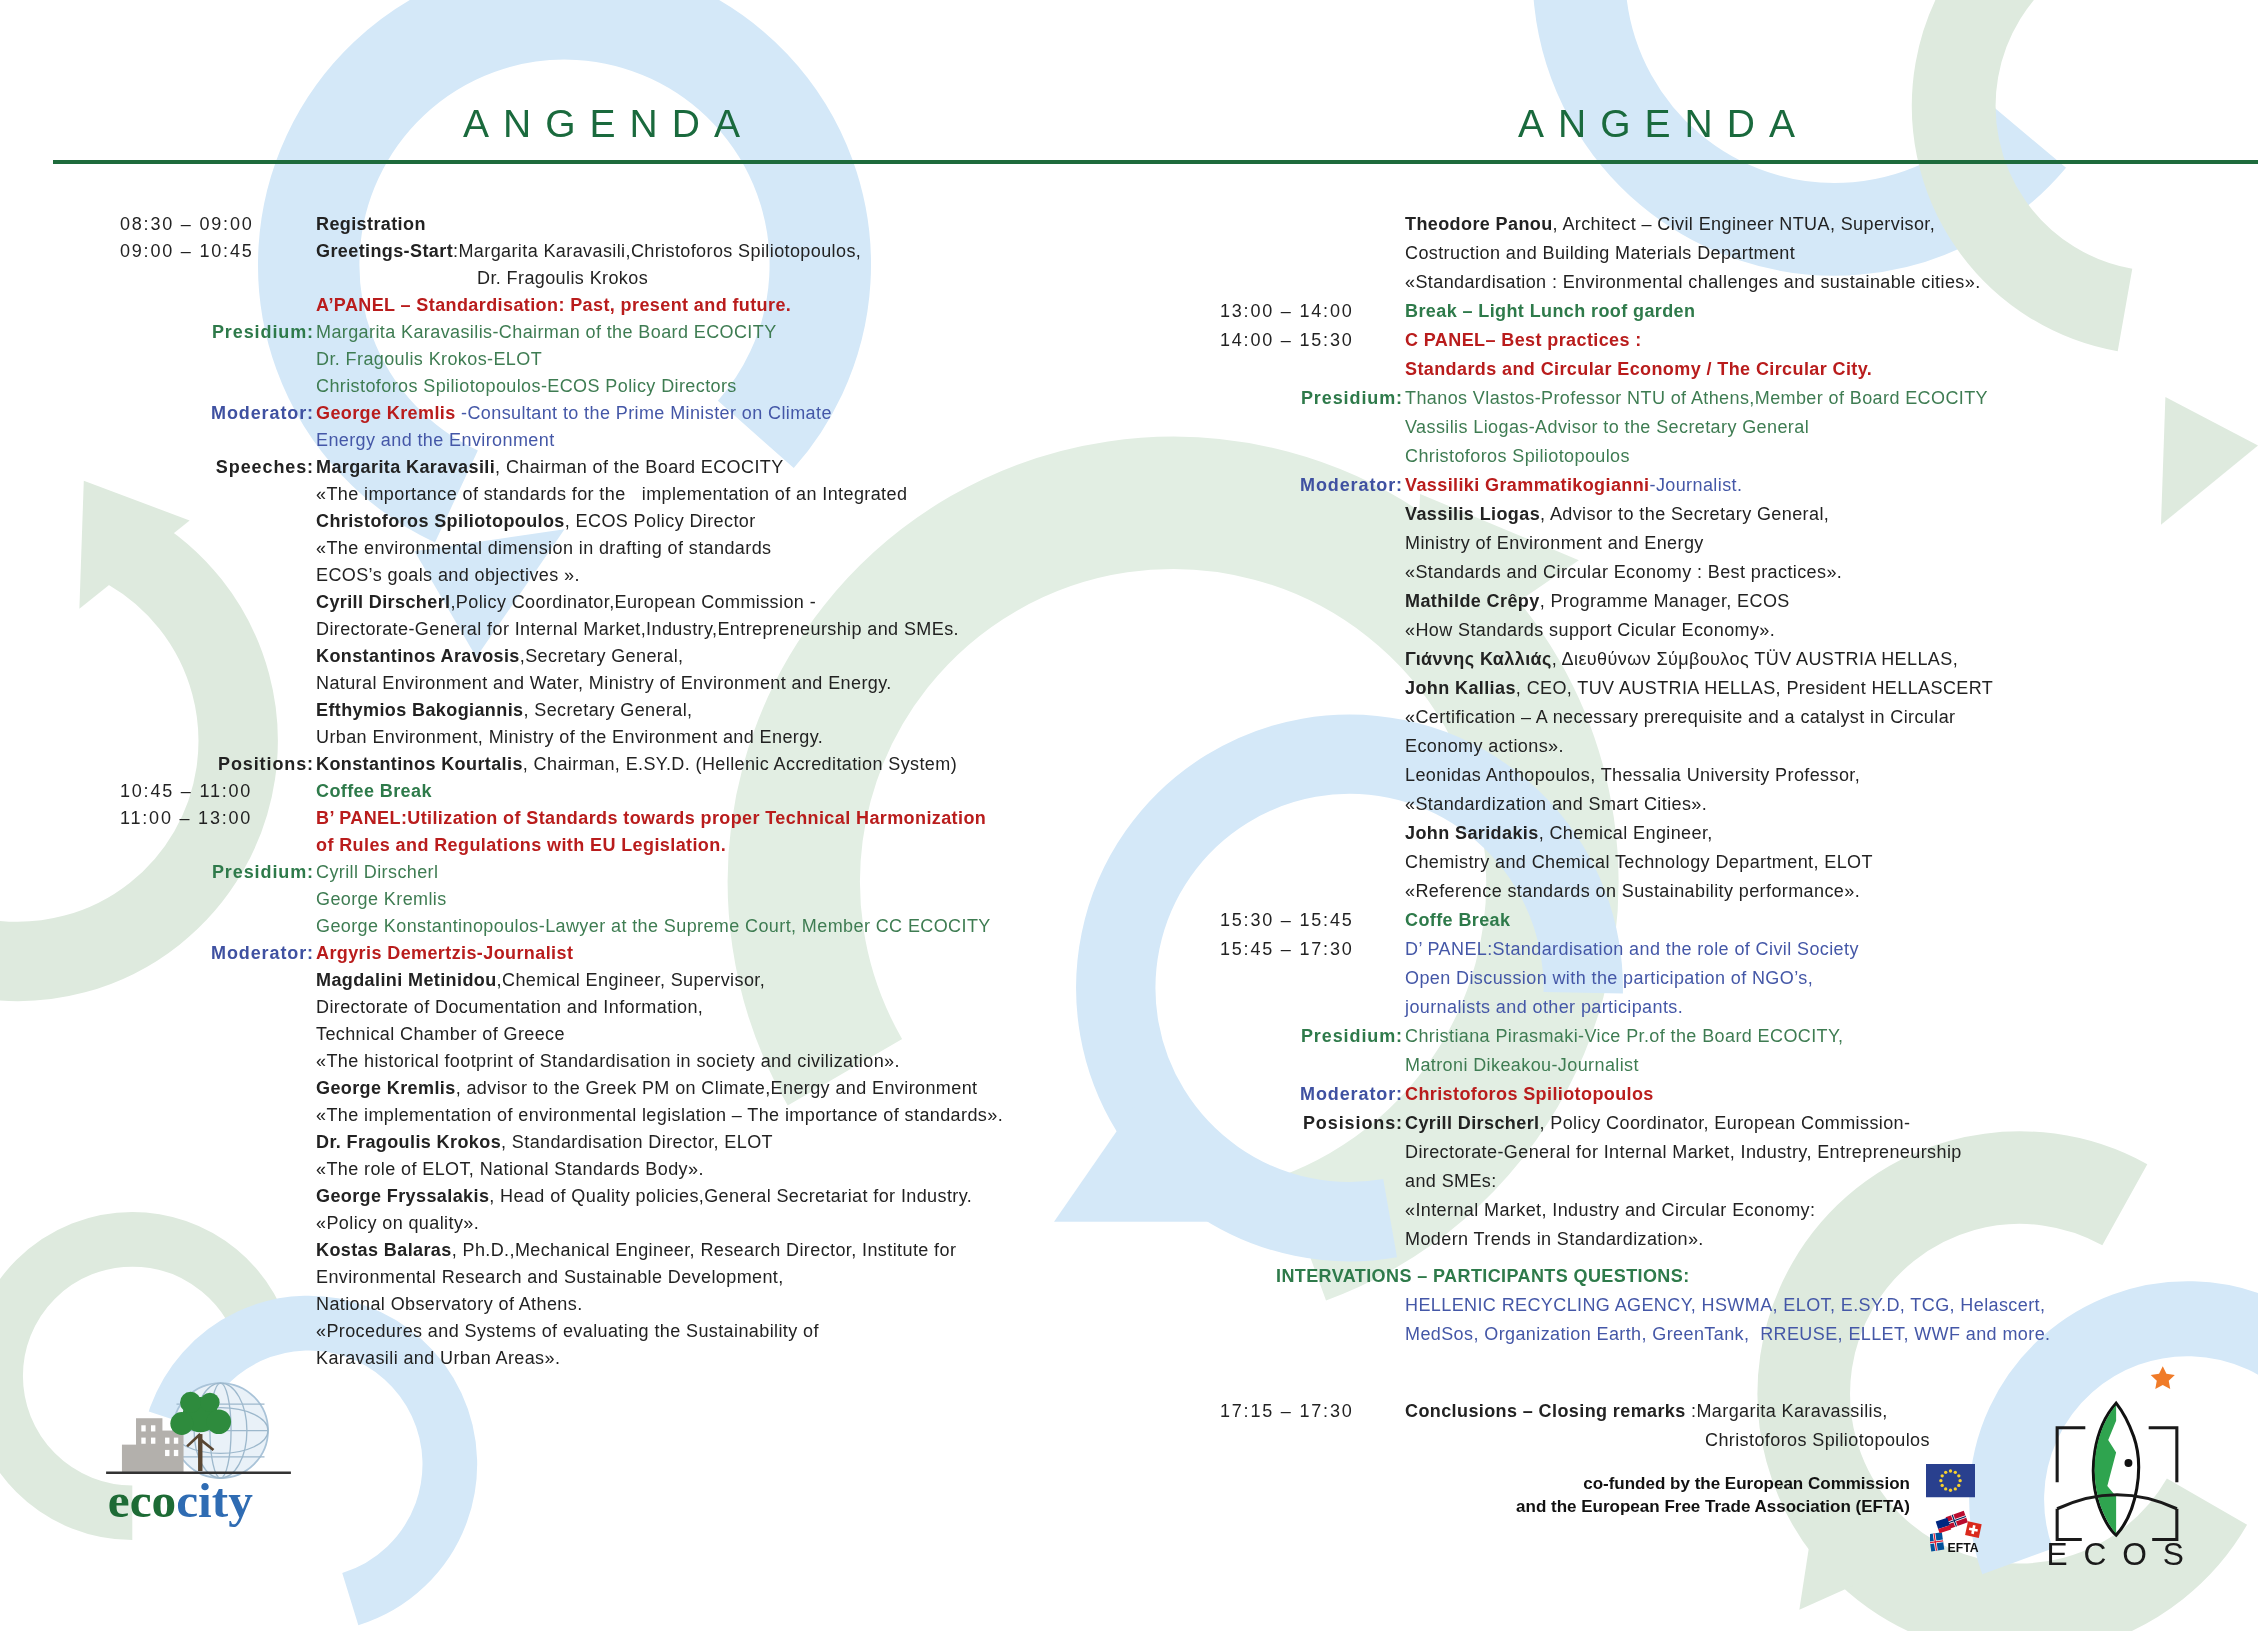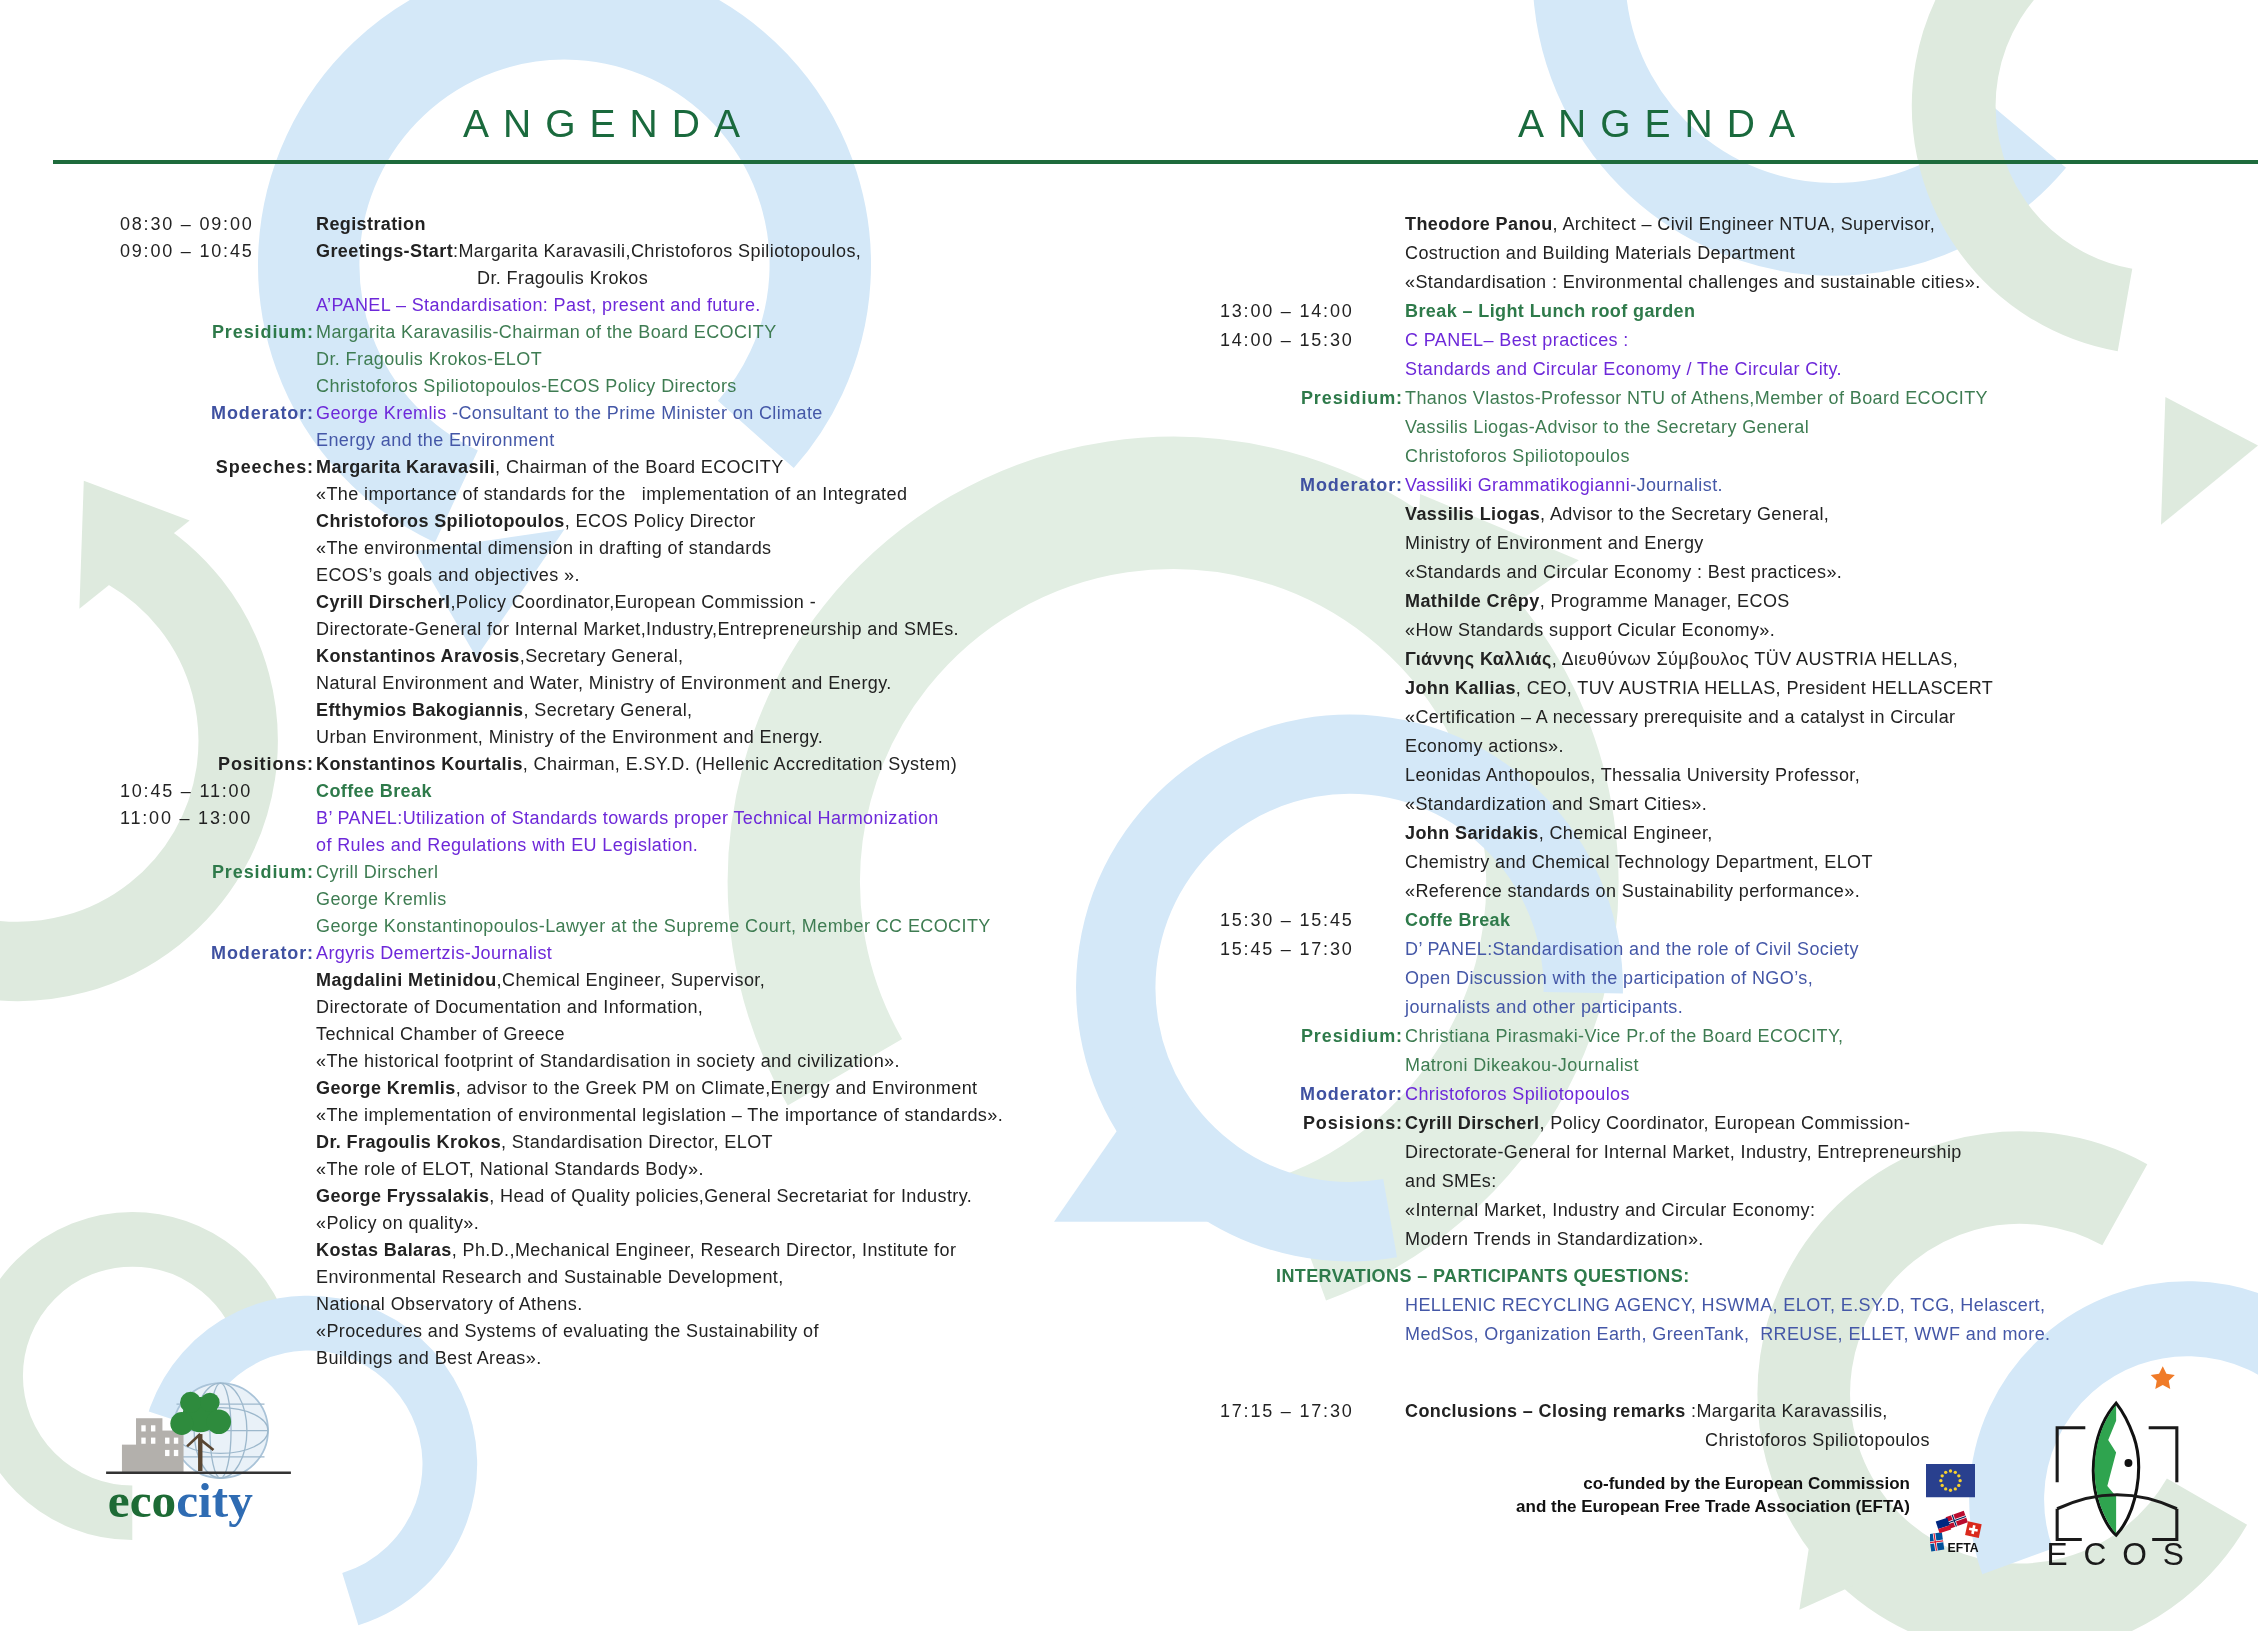--- a/index.html
+++ b/index.html
@@ -26,21 +26,21 @@
   .gutter.lbl.gb{color:#2e7a4a;}
   .gutter.lbl.blb{color:#3f51a1;}
   .gutter.lbl.b{color:#222;}
   .content{white-space:pre;letter-spacing:0.4px;}
   .seg{white-space:pre;}
   .s-n{color:#222;}
   .s-b{color:#222;font-weight:700;}
   .s-g{color:#3e7c52;}
   .s-gb{color:#2e7a4a;font-weight:700;}
   .s-bl{color:#4457a7;}
-  .s-blb{color:#6d28d9;font-weight:400;}
+  .s-blb{color:#b91c1c;font-weight:700;}
 
   #cofunded{position:absolute;right:348px;top:1472px;text-align:right;
             font-size:17px;font-weight:700;line-height:23px;color:#111;z-index:2;}
   .logo{position:absolute;z-index:2;}
 </style>
 </head>
 <body>
 <div id="canvas">
 
 <svg id="watermark" width="2258" height="1631" viewBox="0 0 2560 1849">
@@ -232,21 +232,21 @@
       <div class="line">
         <div class="gutter "></div>
         <div class="content"><span class="seg s-n">National Observatory of Athens.</span></div>
       </div>
       <div class="line">
         <div class="gutter "></div>
         <div class="content"><span class="seg s-n">«Procedures and Systems of evaluating the Sustainability of</span></div>
       </div>
       <div class="line">
         <div class="gutter "></div>
-        <div class="content"><span class="seg s-n">Buildings and Best Areas».</span></div>
+        <div class="content"><span class="seg s-n">Karavasili and Urban Areas».</span></div>
       </div>
     </div>
 <div id="col-right" class="col">
       <div class="line">
         <div class="gutter "></div>
         <div class="content"><span class="seg s-b">Theodore Panou</span><span class="seg s-n">, Architect – Civil Engineer NTUA, Supervisor,</span></div>
       </div>
       <div class="line">
         <div class="gutter "></div>
         <div class="content"><span class="seg s-n">Costruction and Building Materials Department</span></div>

